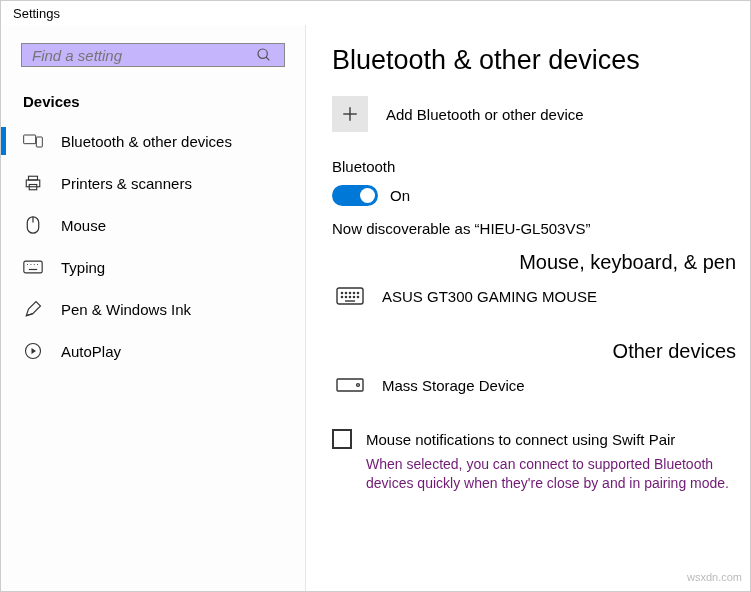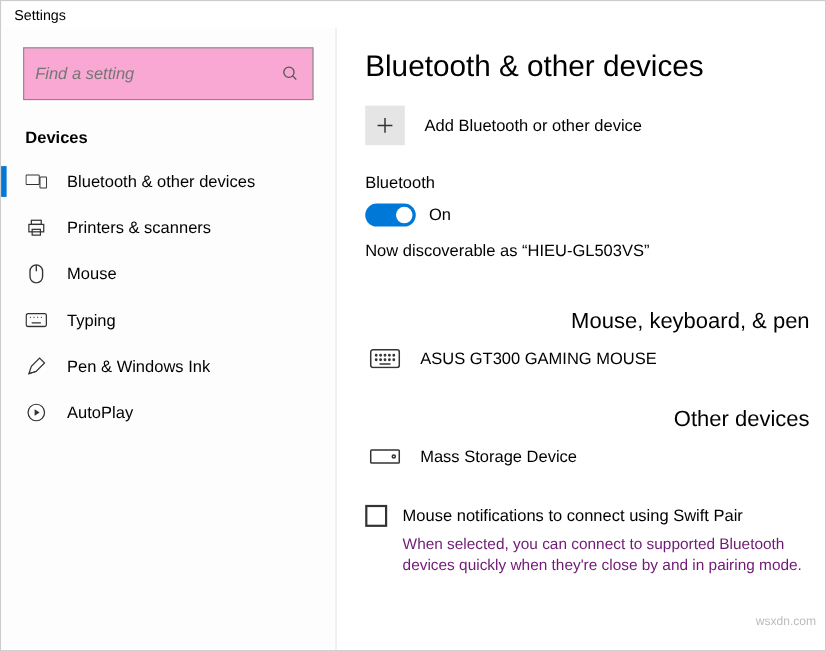--- a/index.html
+++ b/index.html
@@ -43,25 +43,25 @@
     content: "";
     position: absolute;
     left: 0; top: 7px; bottom: 7px;
     width: 5px;
     background: #0078d7;
   }
   .icon { width: 20px; height: 20px; display:flex; align-items:center; justify-content:center; }
   .search-wrap {
     margin: 0 20px 18px 20px;
     border: 1px solid #888;
-    height: 48px;
+    height: 24px;
     display: flex;
     align-items: center;
     padding: 0 10px;
-    background: #f9a8d4;
+    background: #c4b5fd;
     gap: 6px;
   }
   .search-wrap input {
     border: none; outline: none;
     flex: 1;
     font-size: 15px;
     background: transparent;
     font-style: italic;
     color: #666;
   }
@@ -102,21 +102,21 @@
     position: relative;
   }
   .toggle::after {
     content:"";
     position:absolute;
     right:3px; top:3px;
     width:15px; height:15px;
     background:#fff; border-radius:50%;
   }
   .toggle-text { font-size: 15px; }
-  .status { font-size: 15px; margin-bottom: 44px; color:#000; }
+  .status { font-size: 15px; margin-bottom: 14px; color:#000; }
   .subsection-title { font-size: 20px; font-weight: 400; margin-bottom: 12px; text-align: right; }
   .device-row {
     display:flex; align-items:center; gap:18px;
     margin-bottom: 34px; font-size: 15px;
     padding-left: 4px;
   }
   .device-icon { width:28px; height:20px; display:flex; align-items:center; justify-content:center; }
   .checkbox-row {
     display:flex; align-items:center; gap:14px;
     font-size: 15px; margin-bottom: 6px;
@@ -125,21 +125,21 @@
     width:20px; height:20px; border: 2px solid #333; flex:0 0 20px;
   }
   .help-text {
     font-size: 14px; color:#701a75;
     padding-left: 34px;
     line-height: 1.35;
   }
   .watermark {
     position: absolute;
     right: 8px;
-    bottom: 20px;
+    bottom: 8px;
     font-size: 11px;
     color: #bbb;
     margin-top: 40px;
   }
 </style>
 </head>
 <body>
 
 <div class="window-title">Settings</div>
 

